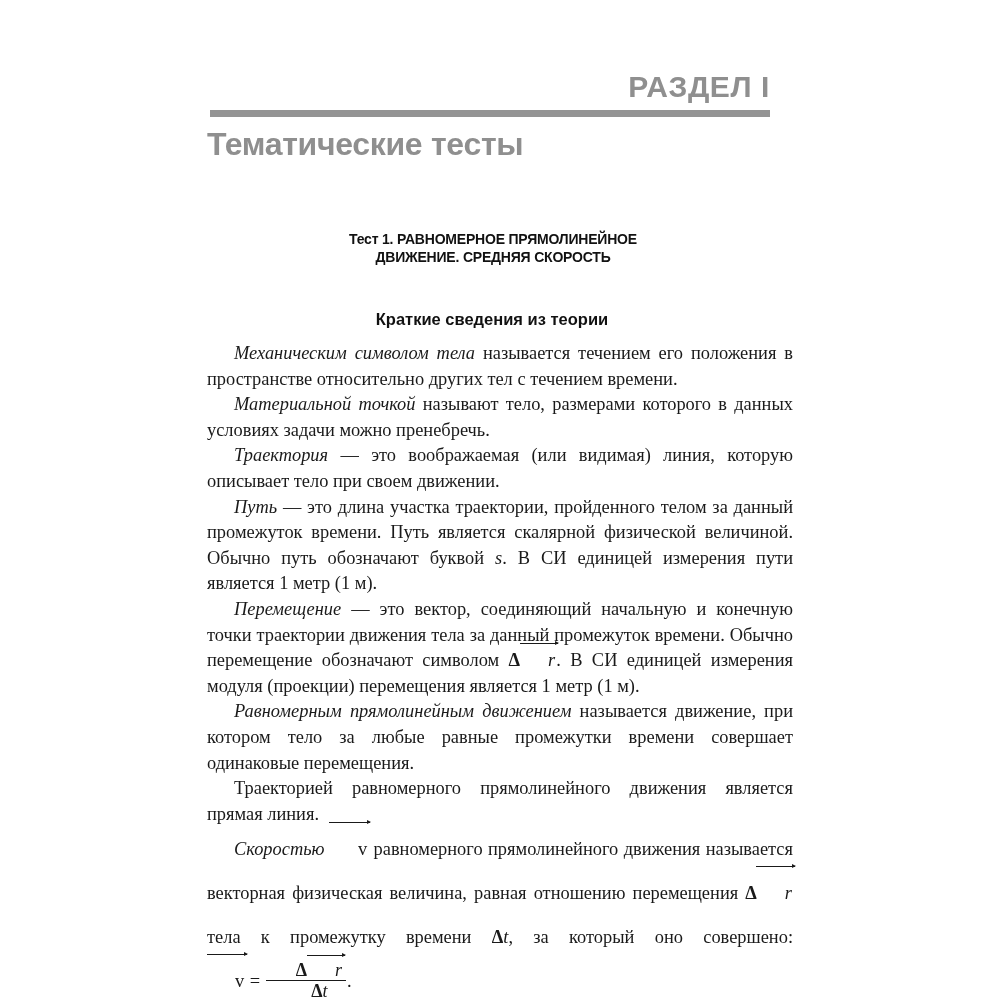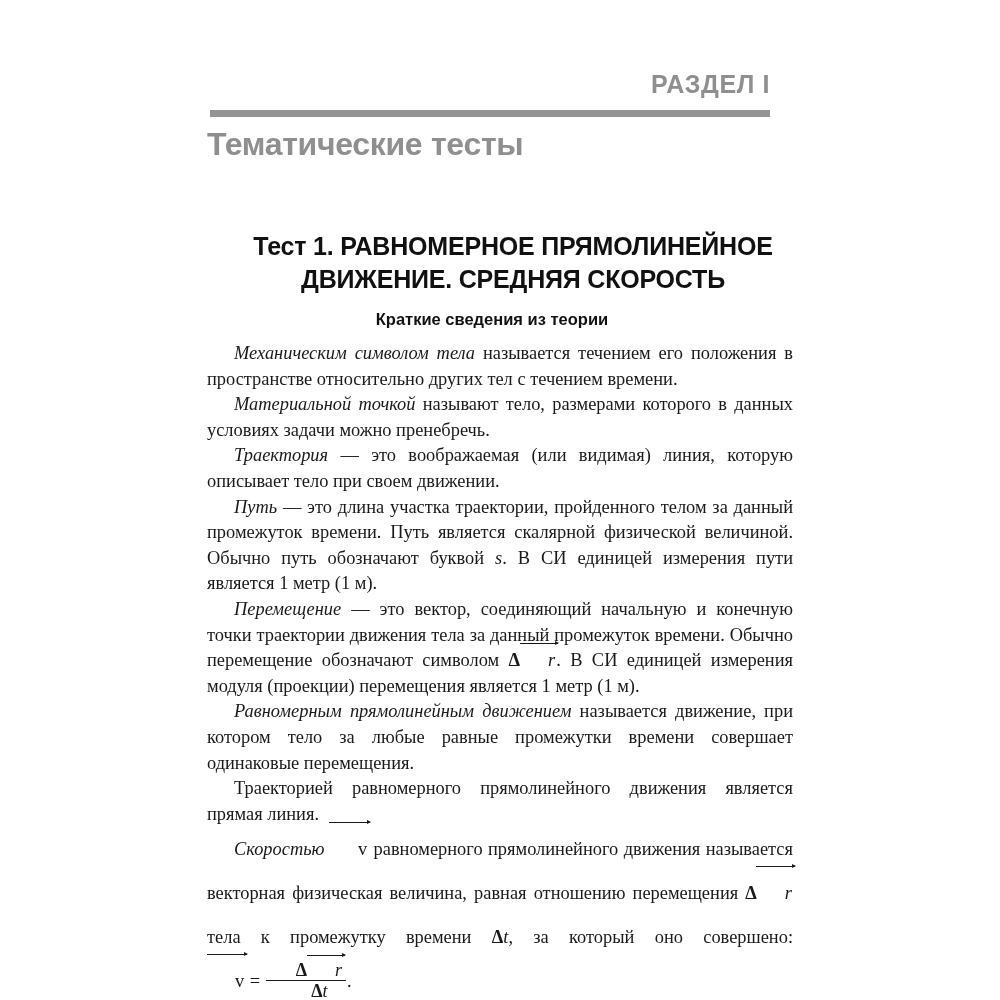--- a/index.html
+++ b/index.html
@@ -29,21 +29,21 @@
     position: absolute;
     left: 210px;
     top: 72px;
     width: 560px;
   }
   .section-head .label {
     display: block;
     text-align: right;
     font-family: "Liberation Sans", "DejaVu Sans", sans-serif;
     font-weight: 700;
-    font-size: 25px;
+    font-size: 30px;
     letter-spacing: 0.6px;
     color: #8f8f8f;
     line-height: 1;
   }
   .section-rule {
     position: absolute;
     left: 210px;
     top: 110px;
     width: 560px;
     height: 7px;
@@ -60,27 +60,27 @@
     font-size: 32px;
     line-height: 1.18;
     letter-spacing: -0.3px;
     color: #8f8f8f;
     white-space: nowrap;
   }
 
   
   .test-heading {
     position: absolute;
-    left: 220px;
+    left: 200px;
     top: 230px;
     width: 586px;
     text-align: center;
     font-family: "Liberation Sans", "DejaVu Sans", sans-serif;
     font-weight: 700;
-    font-size: 25px;
+    font-size: 14px;
     line-height: 1.32;
     letter-spacing: -0.2px;
     color: #111111;
   }
   .test-heading .line { display: block; white-space: nowrap; }
 
   .subheading {
     position: absolute;
     left: 199px;
     top: 310px;

